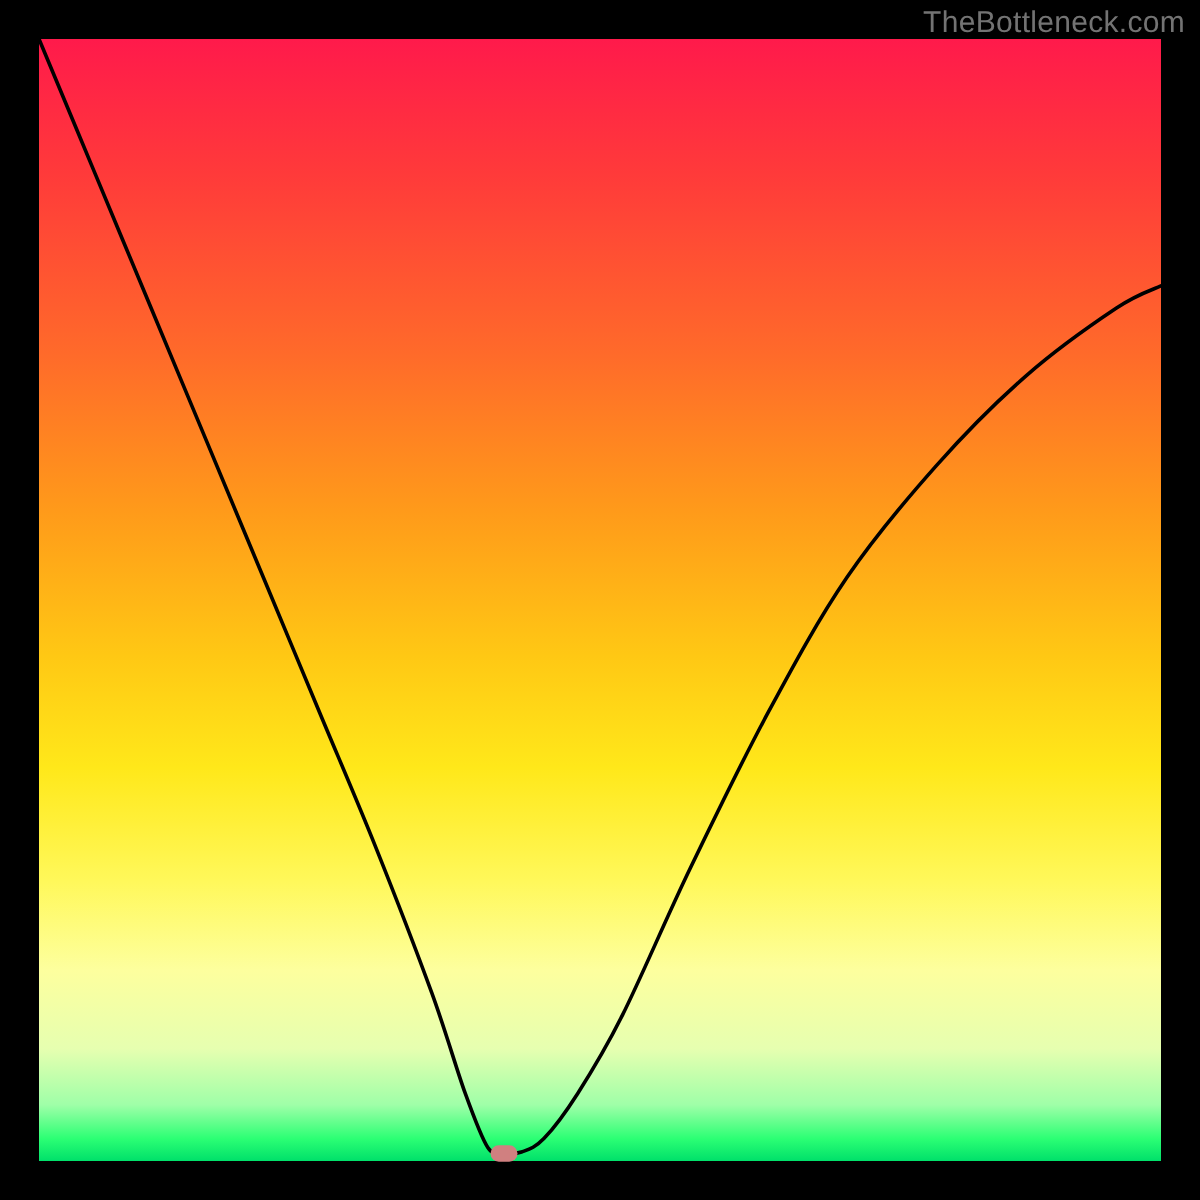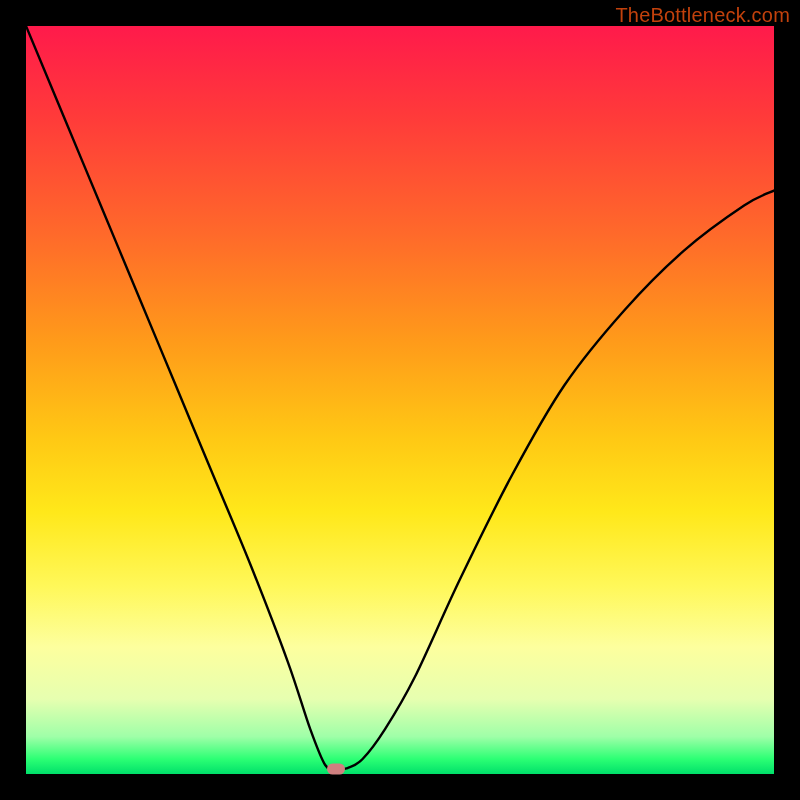--- a/index.html
+++ b/index.html
@@ -45,21 +45,21 @@
     background: #d08080;
     border-radius: 6px;
     transform: translate(-50%, -50%);
   }
   .watermark {
     position: absolute;
     top: 4px;
     right: 10px;
     font-family: Arial, Helvetica, sans-serif;
     font-size: 20px;
-    color: #c2410c;
+    color: #737373;
     letter-spacing: 0.2px;
   }
 </style>
 </head>
 <body>
 
 <div class="frame">
   <div class="plot-area">
     <svg class="curve" viewBox="0 0 748 748" preserveAspectRatio="none">
       <path id="curve-path" d="M 0.00 0.00 C 6.23 14.96, 24.93 59.84, 37.40 89.76 C 49.87 119.68, 62.33 149.60, 74.80 179.52 C 87.27 209.44, 99.73 239.36, 112.20 269.28 C 124.67 299.20, 137.13 329.12, 149.60 359.04 C 162.07 388.96, 174.53 418.88, 187.00 448.80 C 199.47 478.72, 211.93 507.39, 224.40 538.56 C 236.87 569.73, 251.83 608.37, 261.80 635.80 C 271.77 663.23, 278.01 685.92, 284.24 703.12 C 290.47 720.32, 294.84 732.42, 299.20 739.02 C 303.56 745.63, 306.68 742.27, 310.42 742.76 C 314.16 743.26, 317.28 743.64, 321.64 742.02 C 326.00 740.40, 330.37 739.52, 336.60 733.04 C 342.83 726.56, 350.31 716.83, 359.04 703.12 C 367.77 689.41, 376.49 675.69, 388.96 650.76 C 401.43 625.83, 417.63 587.18, 433.84 553.52 C 450.05 519.86, 468.75 481.21, 486.20 448.80 C 503.65 416.39, 519.86 386.47, 538.56 359.04 C 557.26 331.61, 578.45 306.68, 598.40 284.24 C 618.35 261.80, 638.29 241.85, 658.24 224.40 C 678.19 206.95, 703.12 189.49, 718.08 179.52 C 733.04 169.55, 743.01 167.05, 748.00 164.56" fill="none" stroke="#000" stroke-width="2.4" stroke-linecap="round" stroke-linejoin="round"></path>

